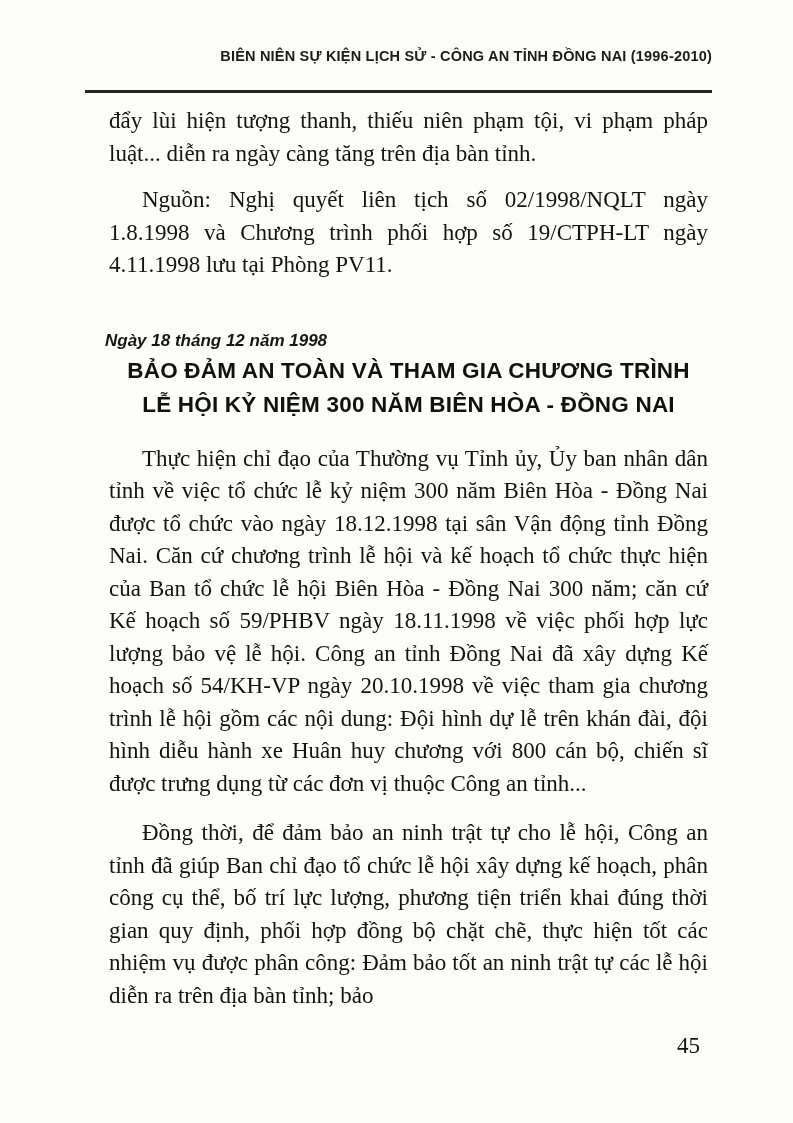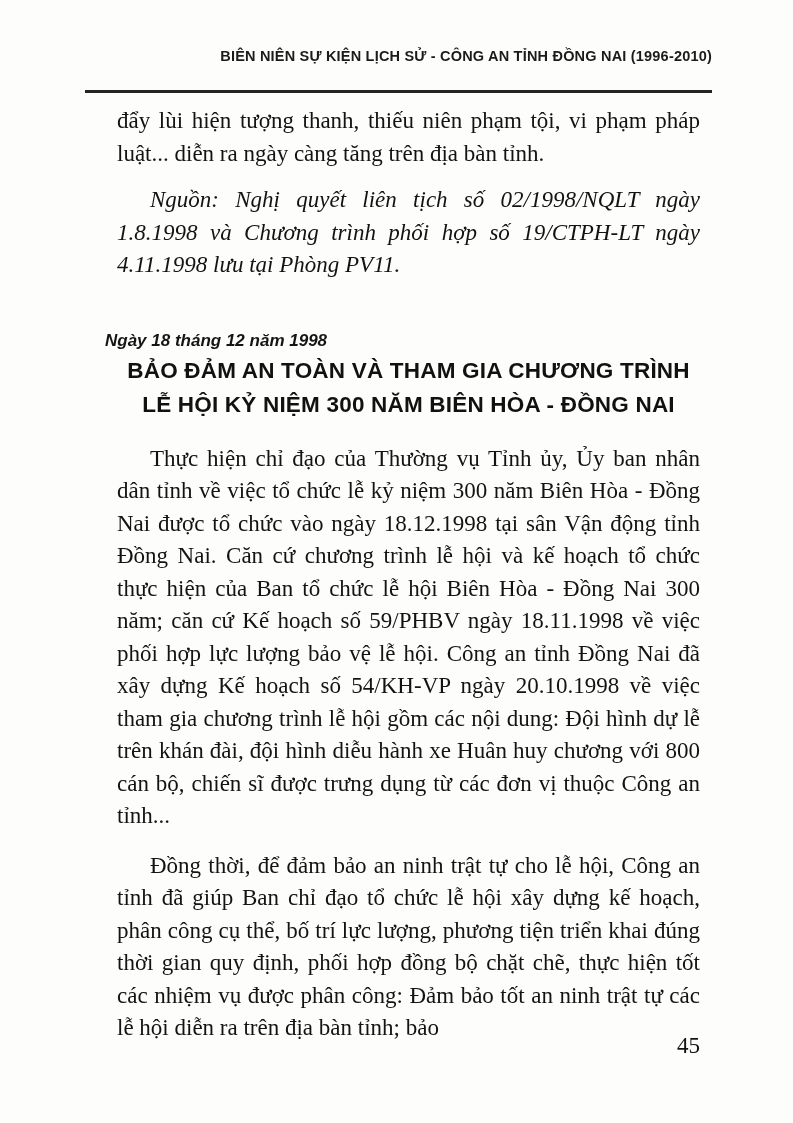--- a/index.html
+++ b/index.html
@@ -41,28 +41,27 @@
   .content {
     position: absolute;
     top: 103px;
     left: 105px;
     width: 607px;
   }
   .body-text {
     font-size: 23px;
     line-height: 32.5px;
     text-align: justify;
-    margin: 12px;
+    margin: 4px;
     color: #131313;
   }
   .para-continuation {
     margin-top: 2px;
   }
   .source-note {
-    font-style: italic;
     margin-top: 14px;
     text-indent: 33px;
   }
   .date-heading {
     margin-top: 46px;
     font-family: "Liberation Sans", sans-serif;
     font-weight: bold;
     font-style: italic;
     font-size: 17px;
     line-height: 26px;

